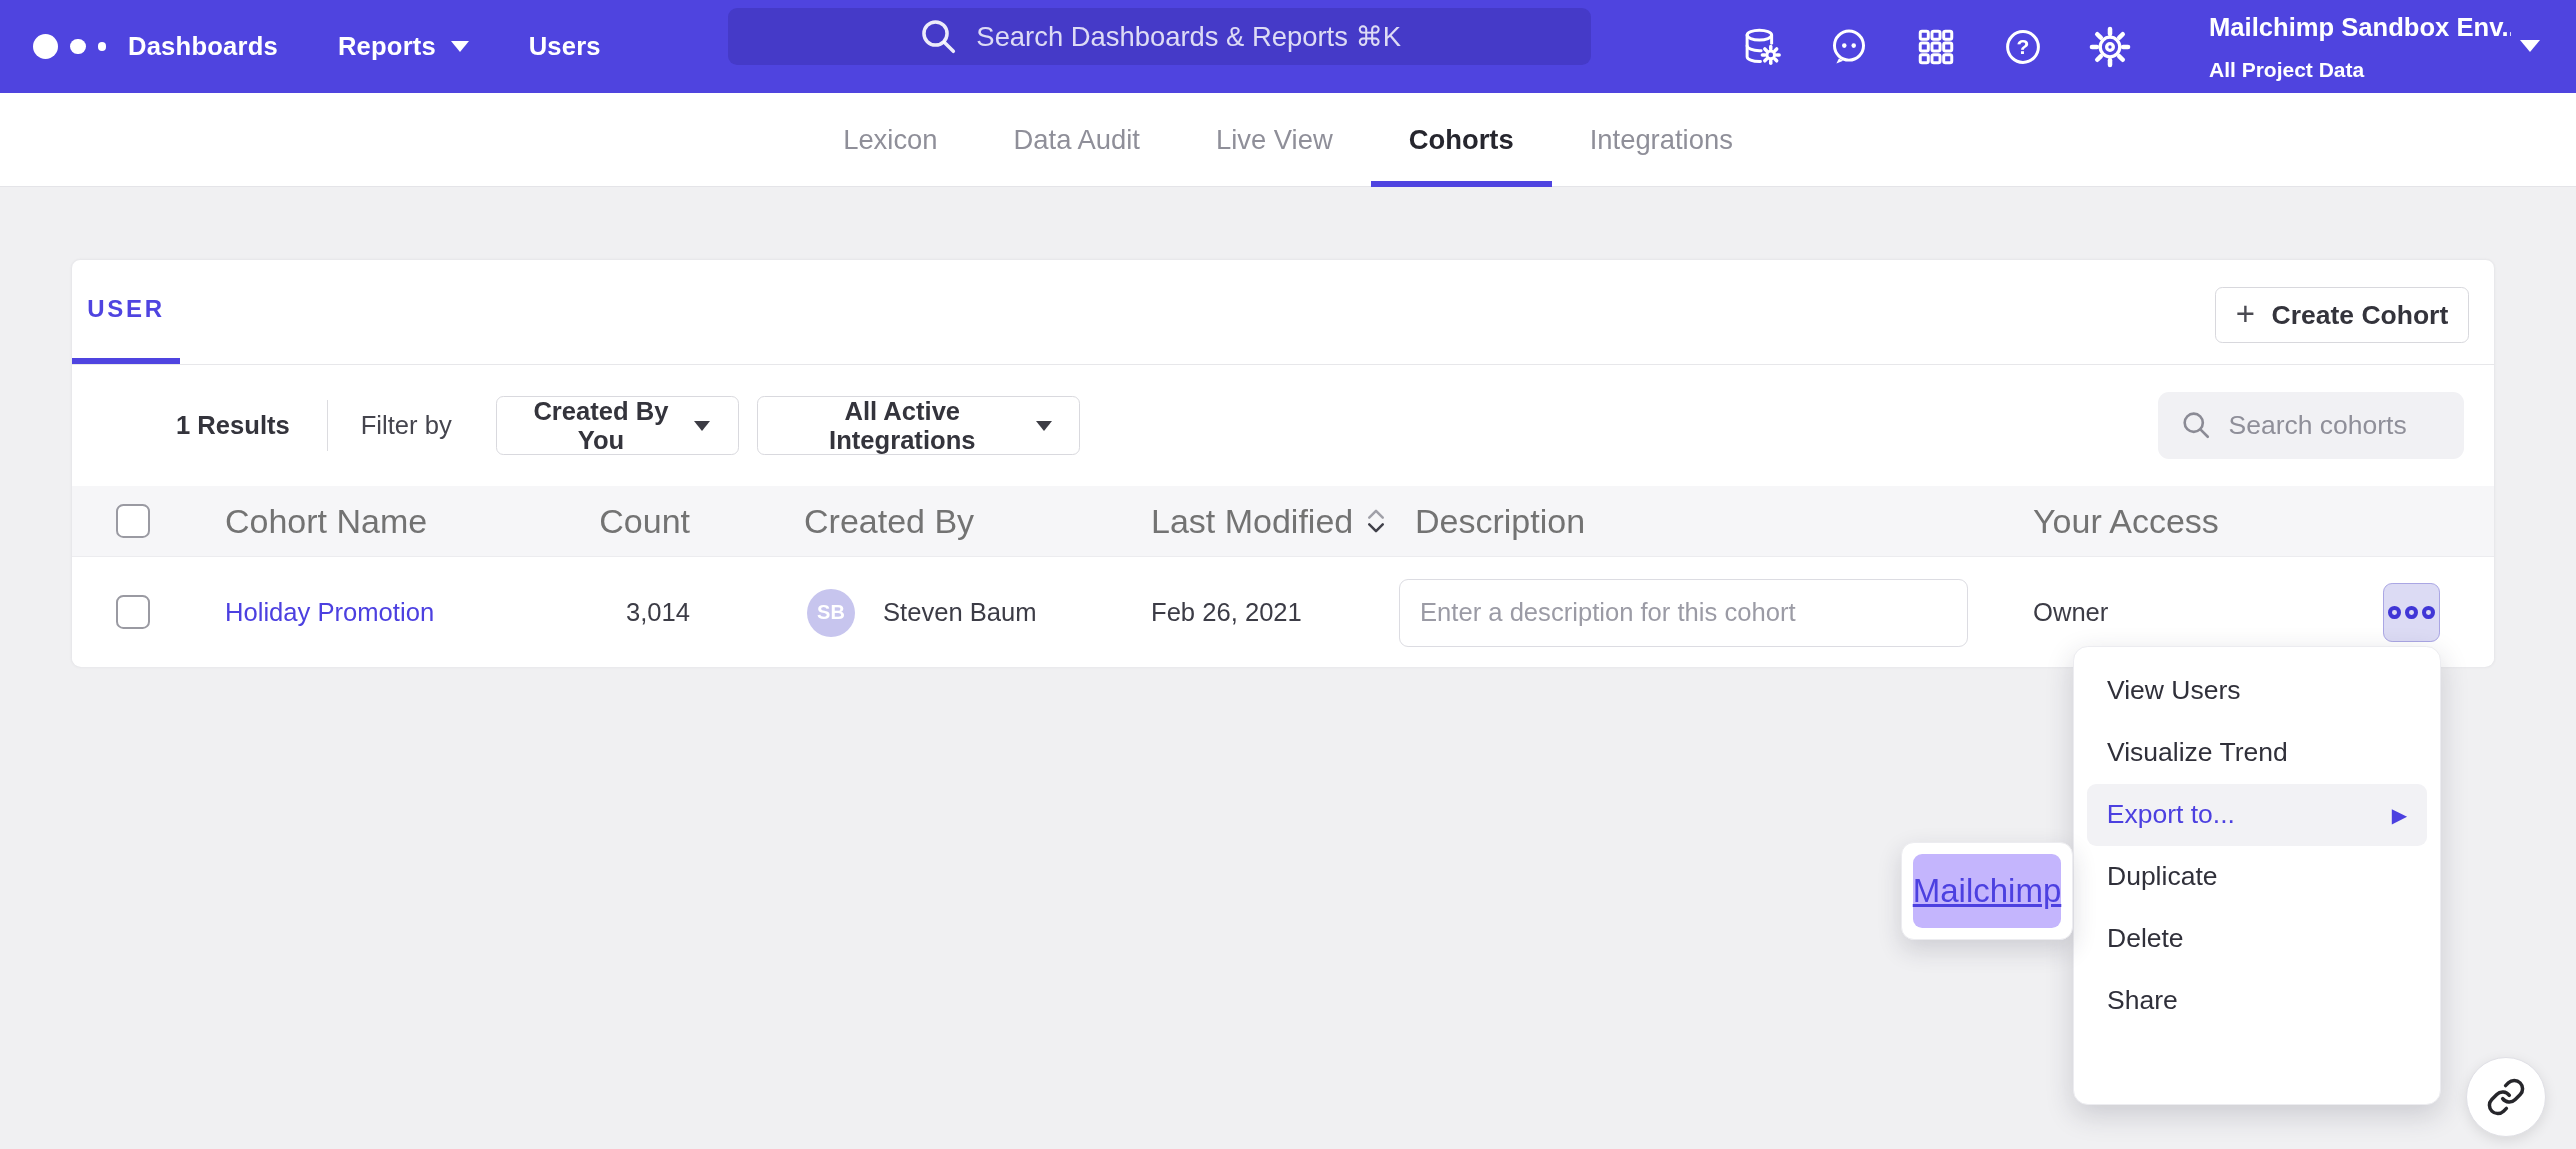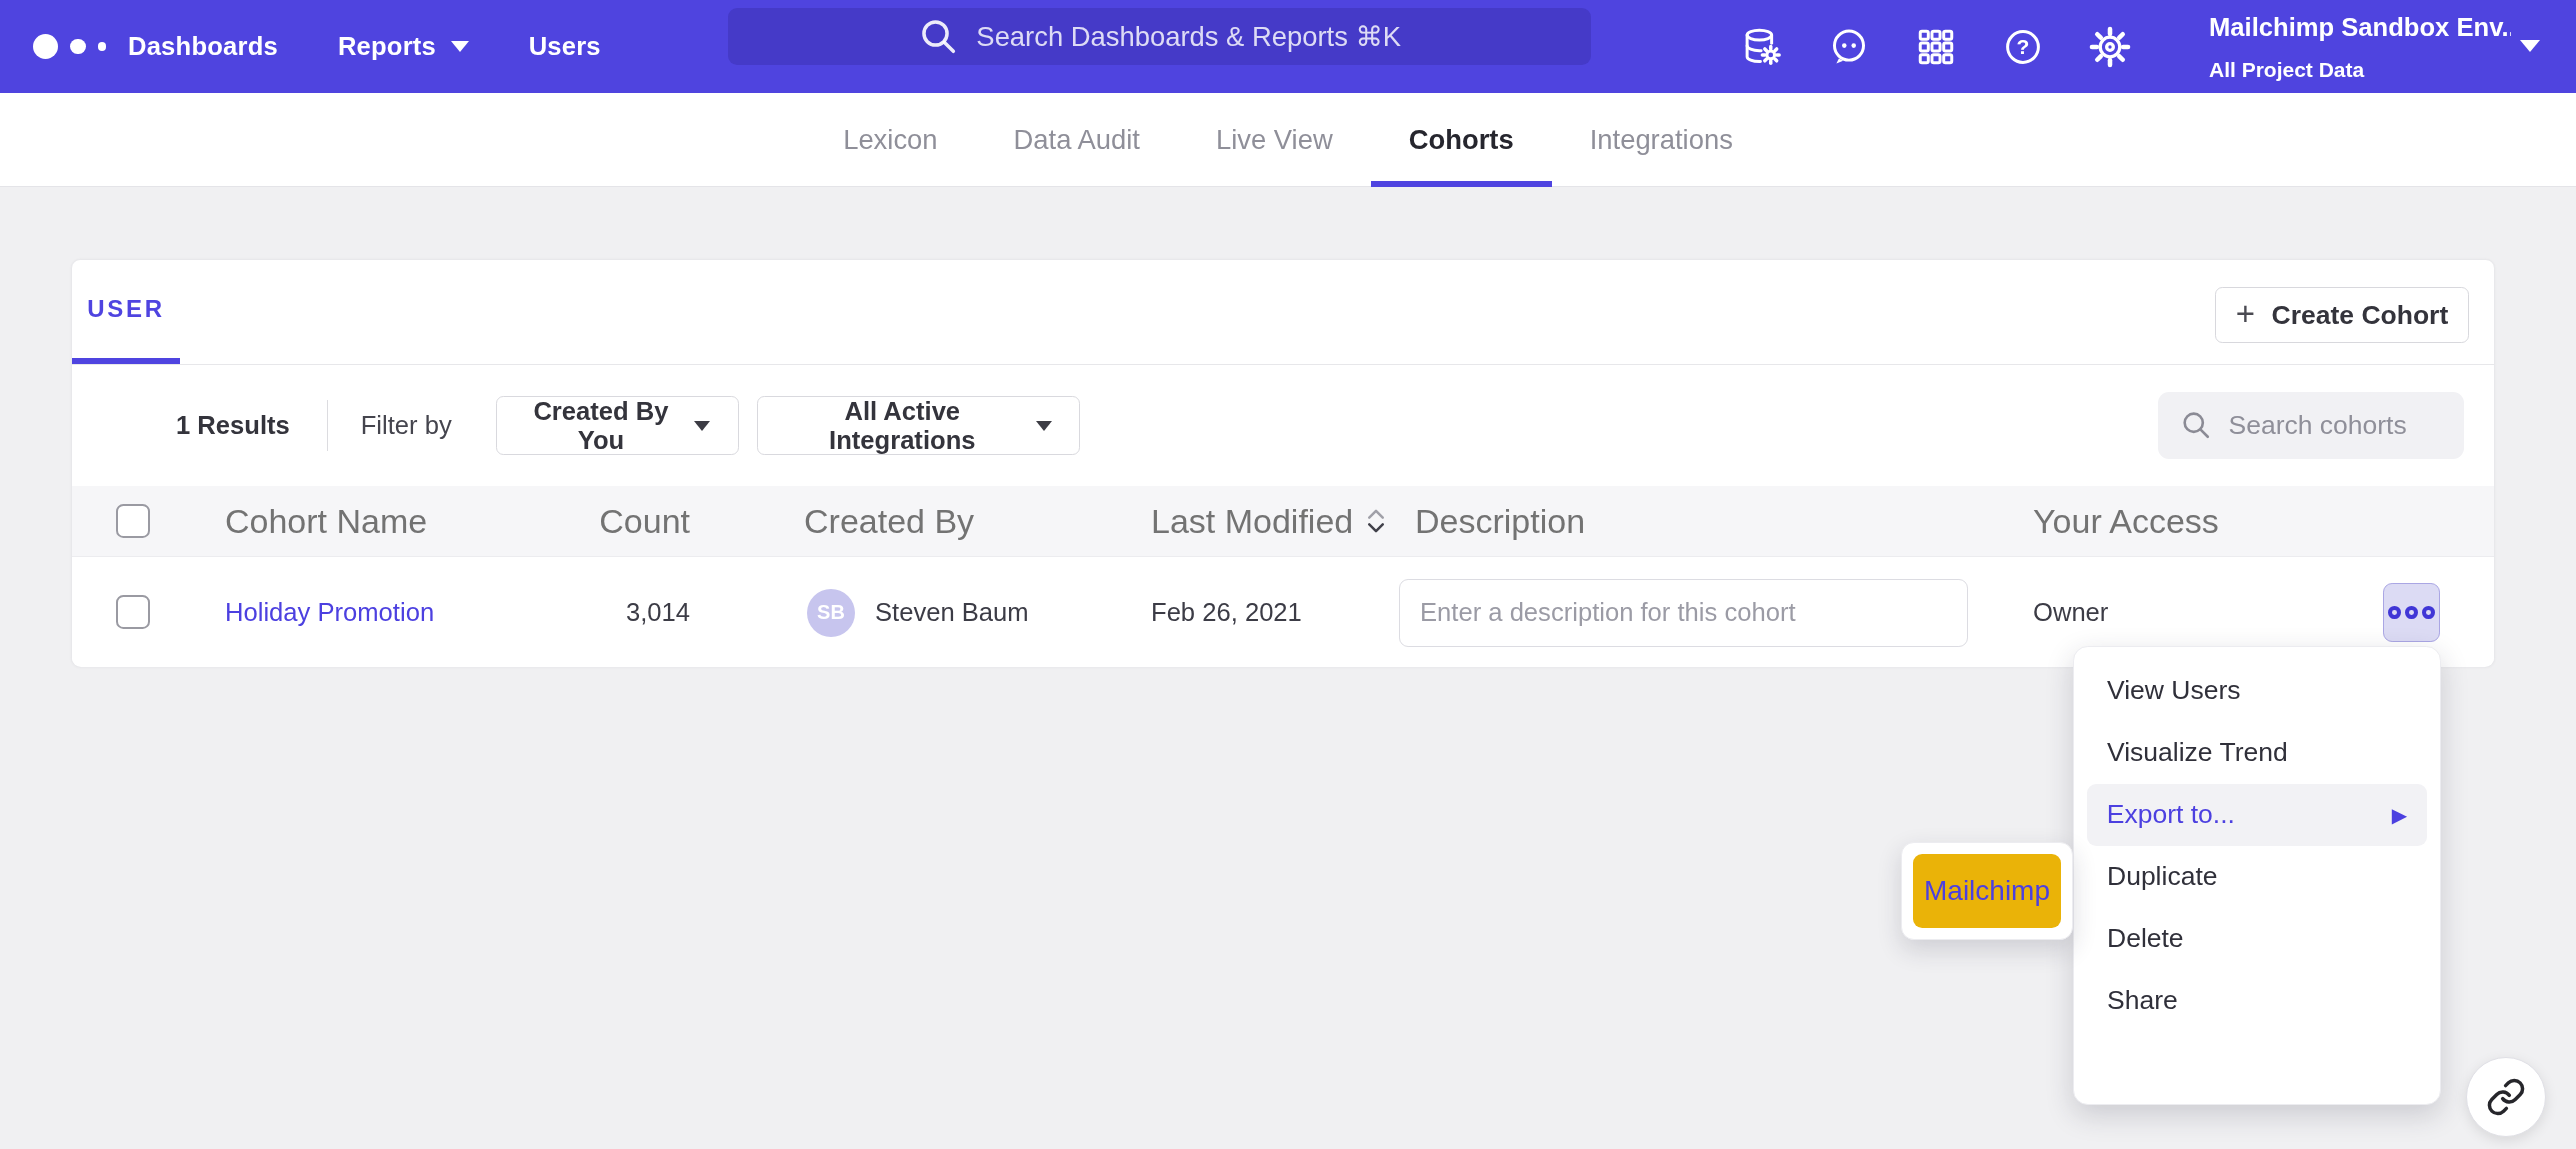--- a/index.html
+++ b/index.html
@@ -58,37 +58,37 @@
   .checkbox { position:absolute; width:34px; height:34px; background:#fff; border:2.7px solid #9a9aa2; border-radius:7.3px; cursor:pointer; }
   #table-header .checkbox { left:44px; top:18.3px; }
   .th-name { left:153px; } .th-created { left:732px; } .th-modified { left:1079px; gap:11px; }
   .th-desc { left:1343px; } .th-access { left:1961px; }
   .th-count { left:384px; width:234px; justify-content:flex-end; }
   #cohort-row { position:absolute; left:0; top:298px; right:0; height:109px; background:#fff; border-radius:0 0 9.1px 9.1px; }
   #cohort-row .checkbox { left:44px; top:37px; }
   .cell { position:absolute; top:0; height:109px; display:flex; align-items:center; font-size:25.6px; color:#3c3c46; }
   #cell-name { left:153px; color:#4c40e0; font-weight:500; cursor:pointer; }
   #cell-count { left:384px; width:234px; justify-content:flex-end; }
-  #cell-created { left:735px; gap:20px; }
+  #cell-created { left:735px; gap:28px; }
   .avatar { width:48px; height:48px; border-radius:50%; background:#c7c5ee; color:#fff; font-size:20px; font-weight:700; display:flex; align-items:center; justify-content:center; }
   #cell-modified { left:1079px; }
   #cell-desc { left:1327px; }
   #cell-desc input { width:569px; height:68px; border:0.9px solid #dcdce2; border-radius:9.1px; font-family:inherit; font-size:25.6px; color:#3c3c46; padding:0 20px; outline:none; }
   #cell-desc input::placeholder { color:#9b9ba5; }
   #cell-access { left:1961px; }
   #row-actions { position:absolute; left:2311px; top:25px; width:57px; height:59px; background:#dcdbf4; border:0.9px solid #aaa6e4; border-radius:9.1px; display:flex; align-items:center; justify-content:center; gap:4.6px; cursor:pointer; }
   #row-actions .ring { width:12.8px; height:12.8px; border:4.1px solid #4036d6; border-radius:50%; }
 
   
   #context-menu { position:absolute; left:2073px; top:646px; width:368px; height:459px; background:#fff; border:0.9px solid #ececf0; border-radius:14.6px; box-shadow:0 9.1px 27.4px rgba(40,40,60,.18); padding:12.8px 0; z-index:20; }
   .menu-item { height:62px; display:flex; align-items:center; padding:0 33px; font-size:26.5px; color:#30303a; cursor:pointer; }
   .menu-item.highlighted { margin:0 12.8px; padding:0 20px; background:#f2f2f5; border-radius:9.1px; color:#4c40e0; justify-content:space-between; }
   .submenu-arrow { font-size:20px; color:#4c40e0; }
   #submenu { position:absolute; left:1901px; top:842px; width:172px; height:98px; background:#fff; border:0.9px solid #ececf0; border-radius:12.8px; box-shadow:0 9.1px 24px rgba(40,40,60,.16); padding:11px; z-index:21; }
-  #submenu .submenu-item { width:100%; height:100%; background:#eab308; border-radius:9.1px; display:flex; align-items:center; justify-content:center; font-size:28px; color:#4c40e0; cursor:pointer; }
+  #submenu .submenu-item { width:100%; height:100%; background:#c4b5fd; border-radius:9.1px; display:flex; align-items:center; justify-content:center; font-size:33px; color:#4c40e0; cursor:pointer;text-decoration:underline; }
 
   
   #link-fab { position:absolute; left:2466px; top:1057px; width:80px; height:80px; border-radius:50%; background:#fff; border:0.9px solid #e0e0e6; box-shadow:0 3.7px 12.8px rgba(0,0,0,.10); display:flex; align-items:center; justify-content:center; cursor:pointer; z-index:22; }
 </style>
 </head>
 <body>
 
 <div id="app">
 
   <header id="topnav">

